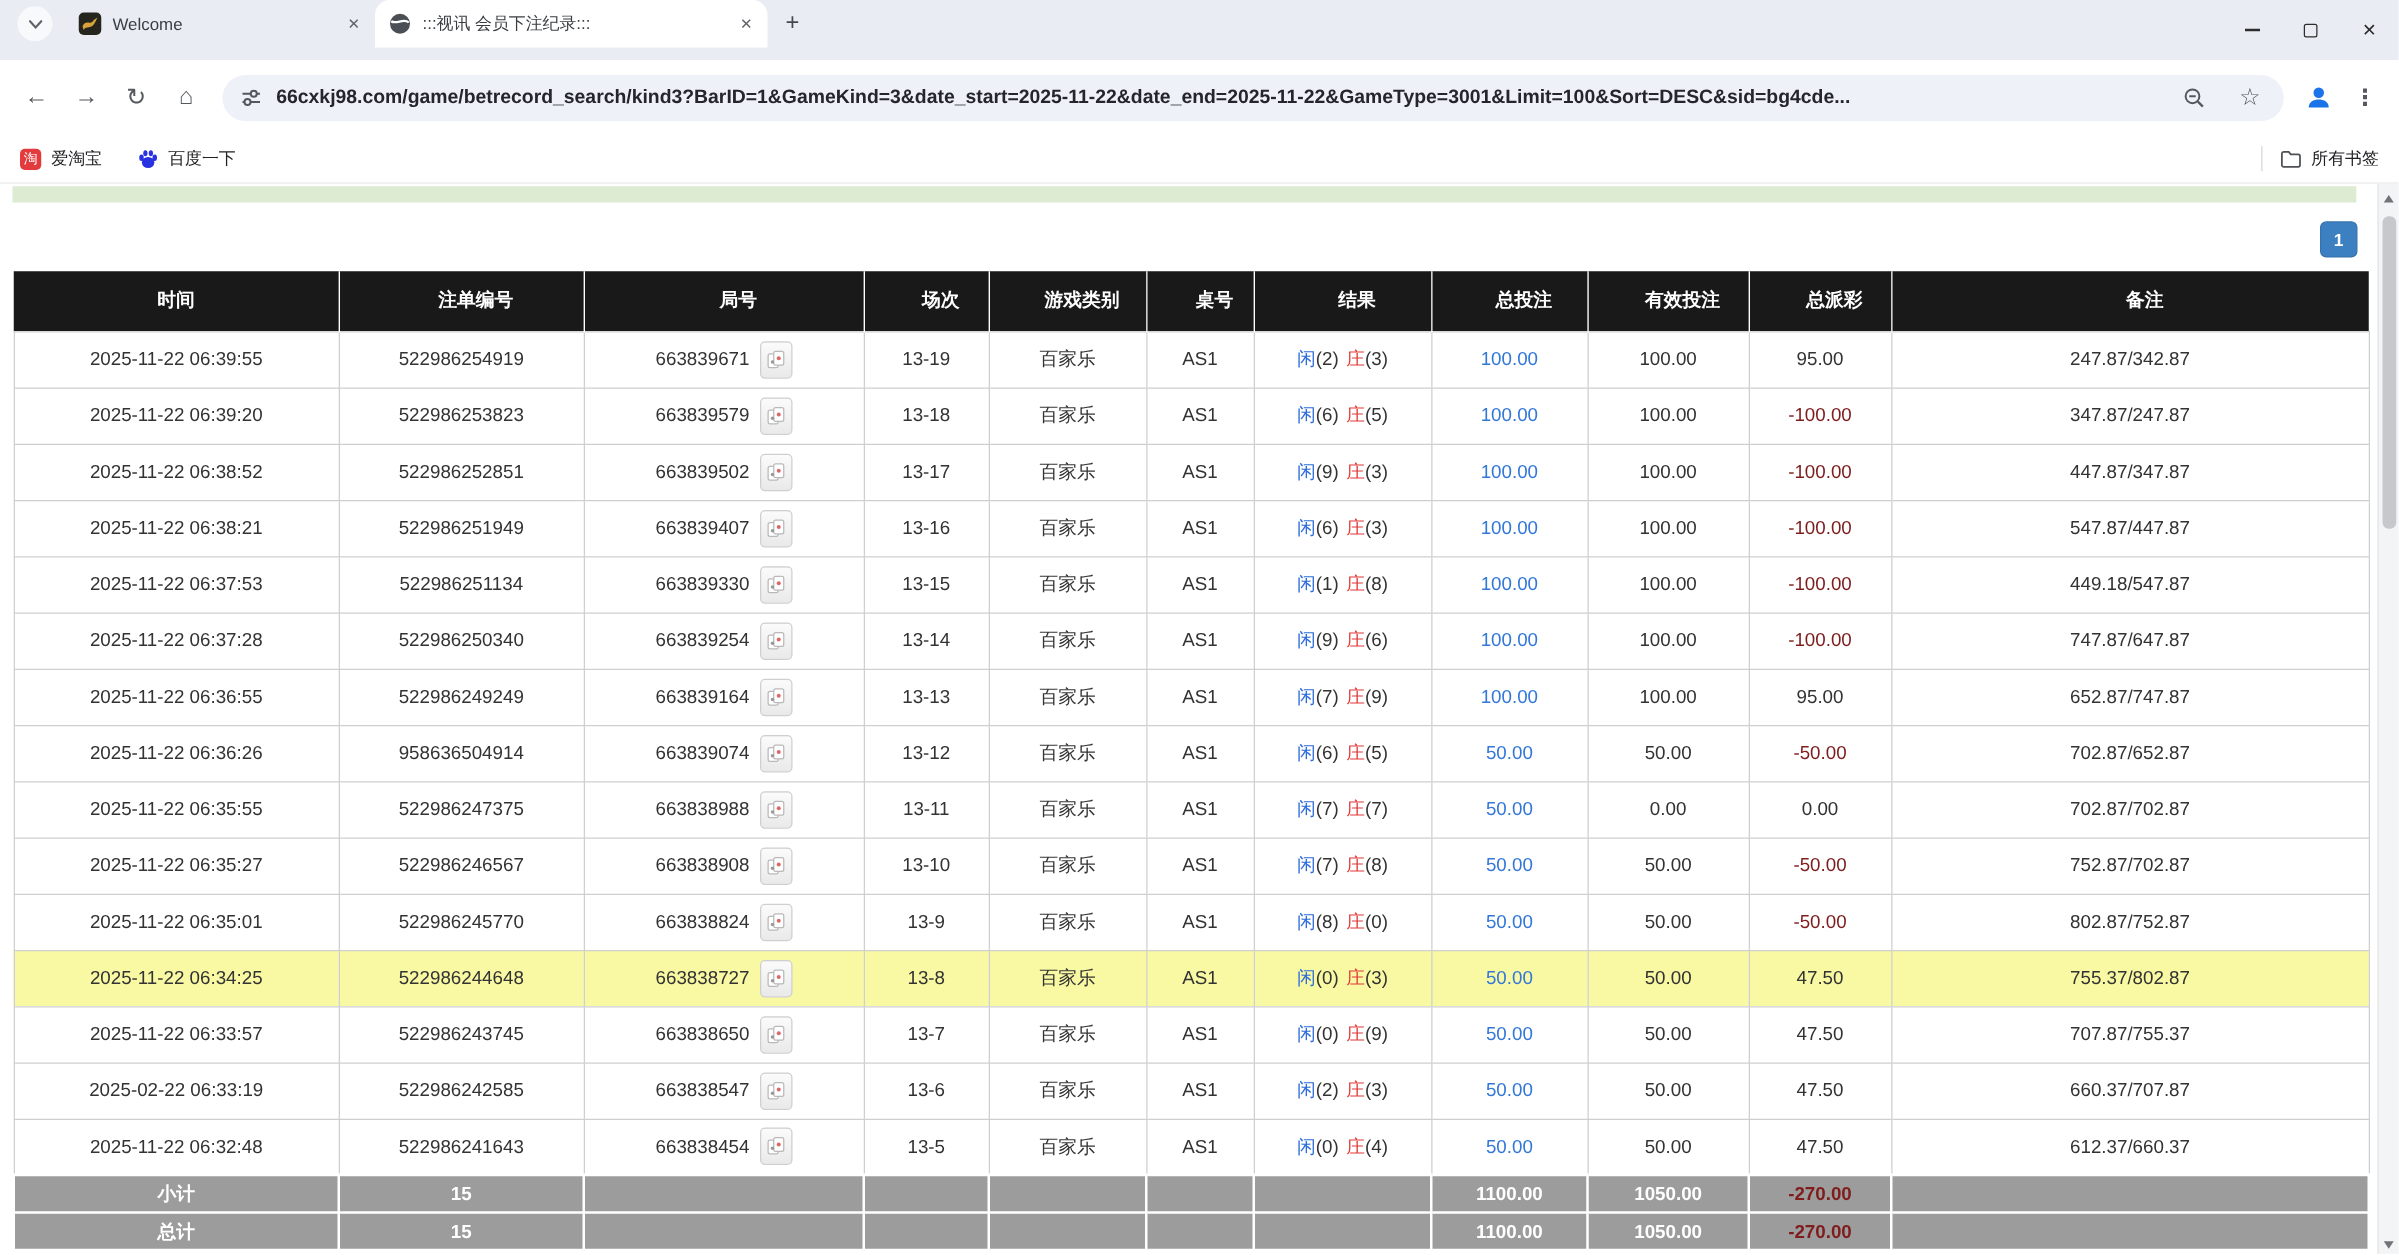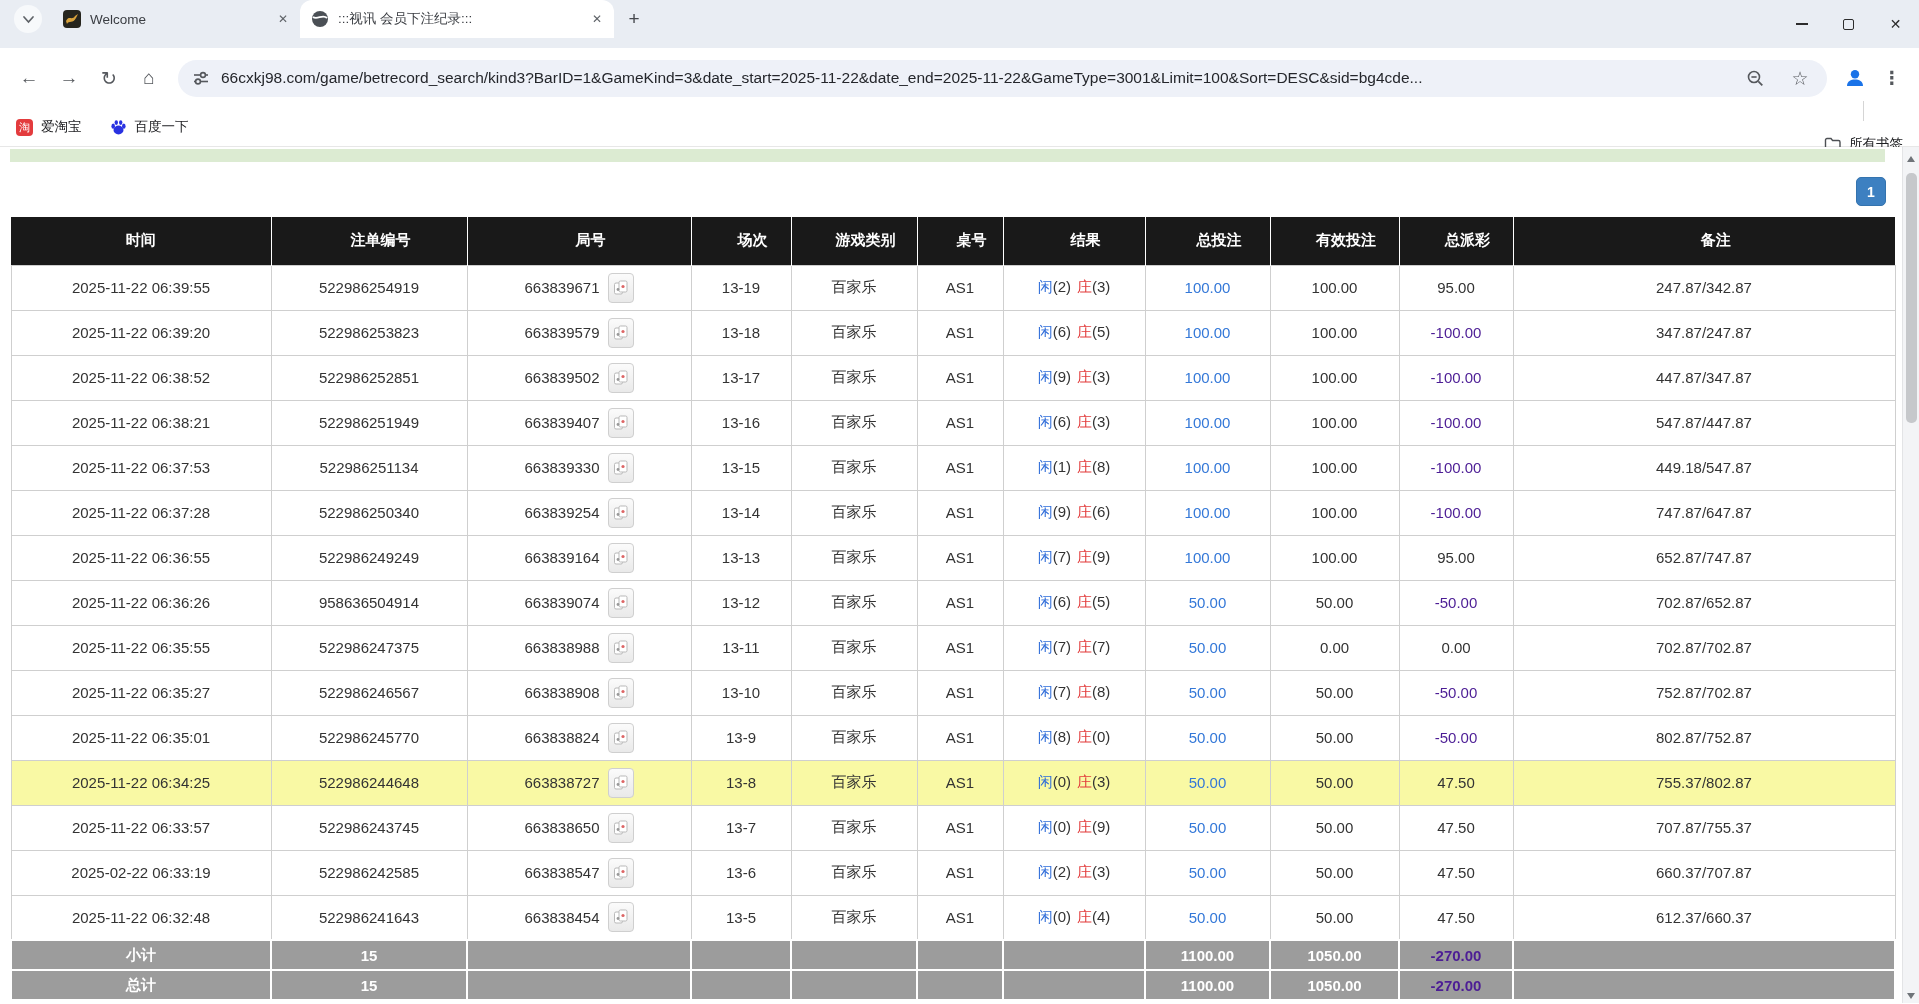--- a/index.html
+++ b/index.html
@@ -25,36 +25,36 @@
   .win-btn { width:47px; height:48px; display:grid; place-items:center; cursor:pointer; color:#2c2c2c; }
   .ic-min { width:12px; height:2px; background:#2c2c2c; }
   .ic-max { width:11px; height:11px; border:1.5px solid #2c2c2c; border-radius:2px; }
   .ic-x { font-size:14px; }
 
   
   .toolbar { height:60px; background:#fff; display:flex; align-items:center; padding:0 10px; gap:2px; }
   .nav-btn { width:38px; height:38px; border-radius:50%; display:grid; place-items:center;
     font-size:19px; color:#55585d; cursor:pointer; }
   .url-pill { flex:1; height:37px; background:#eef1f8; border-radius:19px; margin:0 8px;
-    display:flex; align-items:center; gap:11px; padding:0 10px 0 14px; min-width:0; }
+    display:flex; align-items:center; gap:11px; padding:0 10px 0 14px; min-width:0;font-weight:bold; }
   .url-text { flex:1; font-size:15.5px; color:#24262b; white-space:nowrap; overflow:hidden; }
   .pill-icon { width:34px; height:34px; border-radius:50%; display:grid; place-items:center;
     color:#55585d; flex:none; cursor:pointer; }
   .star-glyph { font-size:19px; }
   .profile-btn { width:36px; height:36px; border-radius:50%; display:grid; place-items:center; cursor:pointer; }
   .menu-btn { width:34px; height:34px; display:grid; place-items:center; font-size:18px;
     font-weight:bold; color:#55585d; cursor:pointer; }
 
   
   .bookmarks { height:39px; background:#fff; border-bottom:1px solid #e7e7e7; display:flex;
     align-items:center; padding:0 16px; gap:28px; }
   .bm-item { display:flex; align-items:center; gap:8px; font-size:13.5px; color:#202124; cursor:pointer; }
   .bm-ico-taobao { width:17px; height:17px; background:#e33b3d; border-radius:4px; color:#fff;
     font-size:11px; display:grid; place-items:center; line-height:1; }
-  .bm-right { margin-left:auto; display:flex; align-items:center; gap:14px;flex-direction:column; }
+  .bm-right { margin-left:auto; display:flex; align-items:center; gap:14px; }
   .bm-divider { width:1px; height:20px; background:#d5d5d5; }
 
   
   .page { position:relative; height:856px; background:#fff; }
   .green-strip { position:absolute; top:2px; left:10px; right:34px; height:13px; background:#dcebd2; }
   .pagination-btn { position:absolute; top:30px; right:33px; width:30px; height:29px;
     background:#3d80c1; border:1px solid #3473ae; border-radius:5px; color:#fff; font-size:14px;
     font-weight:bold; display:grid; place-items:center; cursor:pointer; }
   .table-wrap { position:absolute; top:70px; left:10px; }
   table { border-collapse:collapse; table-layout:fixed; width:1884px; }
@@ -62,21 +62,21 @@
   col.c5{width:126px} col.c6{width:86px} col.c7{width:142px} col.c8{width:125px}
   col.c9{width:129px} col.c10{width:114px} col.c11{width:382px}
   thead th { background:#191919; color:#fff; font-size:15px; font-weight:bold; height:48px; }
   thead th + th { border-left:1px solid #fff;padding-left:23px; }
   tbody td { background:#fff; border:1px solid #cfcfcf; height:45px; text-align:center;
     font-size:15px; color:#333; }
   tr.hl td { background:#f9f9a4; }
   tfoot td { background:#9c9c9c; border:2px solid #fff; color:#fff; font-weight:bold;
     height:30px; text-align:center; font-size:15px; }
   .link { color:#3478d8; cursor:pointer; }
-  .neg { color:#4c1d95; }
+  .neg { color:#7f1d1d; }
   .res-p { color:#2e6cd9; } .res-b { color:#e23b3b; } .res-s { color:#333; }
   .res-gap { display:inline-block; width:6px; }
   .round-flex { display:inline-flex; align-items:center; gap:8px; }
   .card-btn { width:26px; height:30px; background:linear-gradient(#fbfbfb,#e9e9e9);
     border:1px solid #cfcfcf; border-radius:4px; display:inline-grid; place-items:center; cursor:pointer; }
 
   
   .scrollbar { position:absolute; top:0; right:0; bottom:0; width:17px; background:#f3f4f6;
     border-left:1px solid #e3e4e6; }
   .sb-up { position:absolute; top:9px; left:4px; width:0; height:0;

